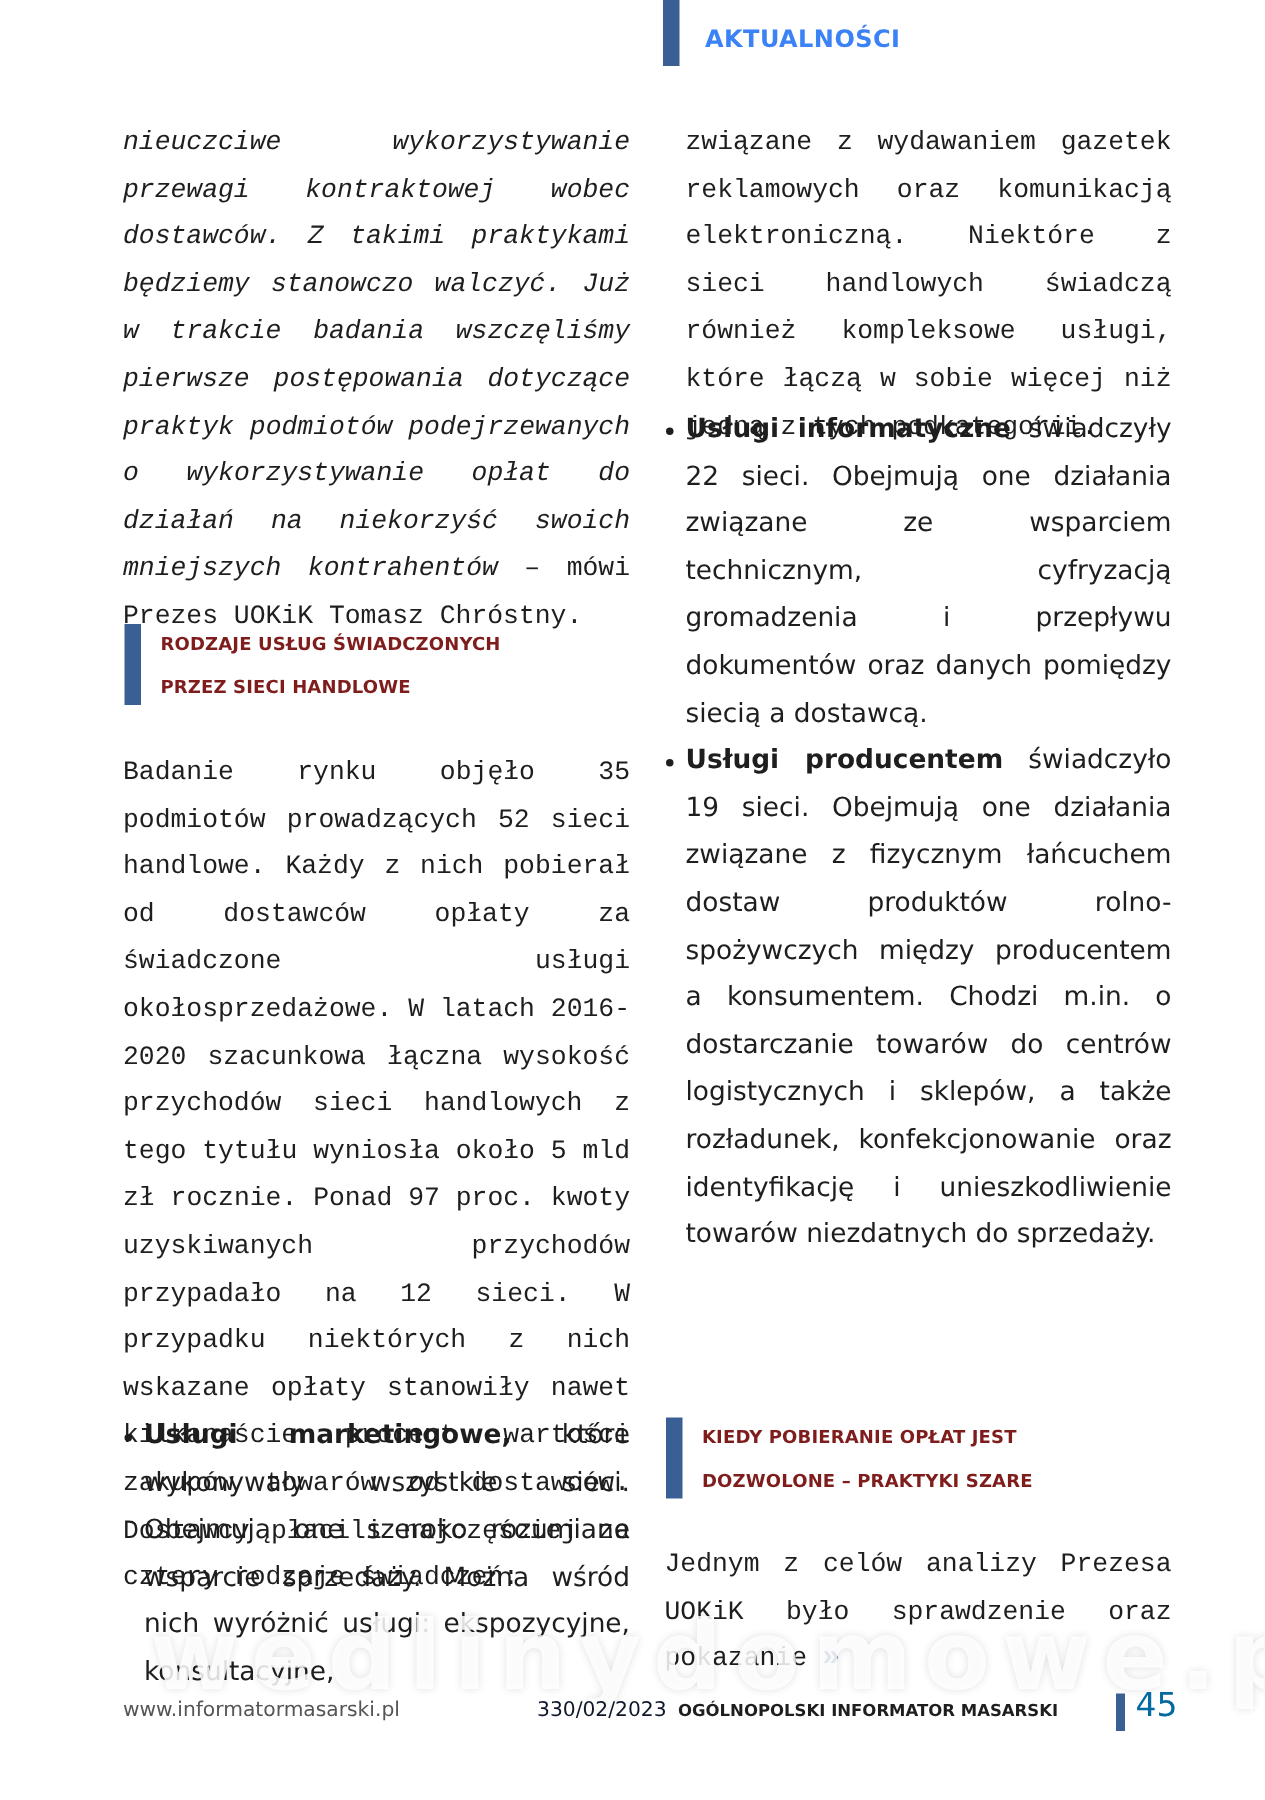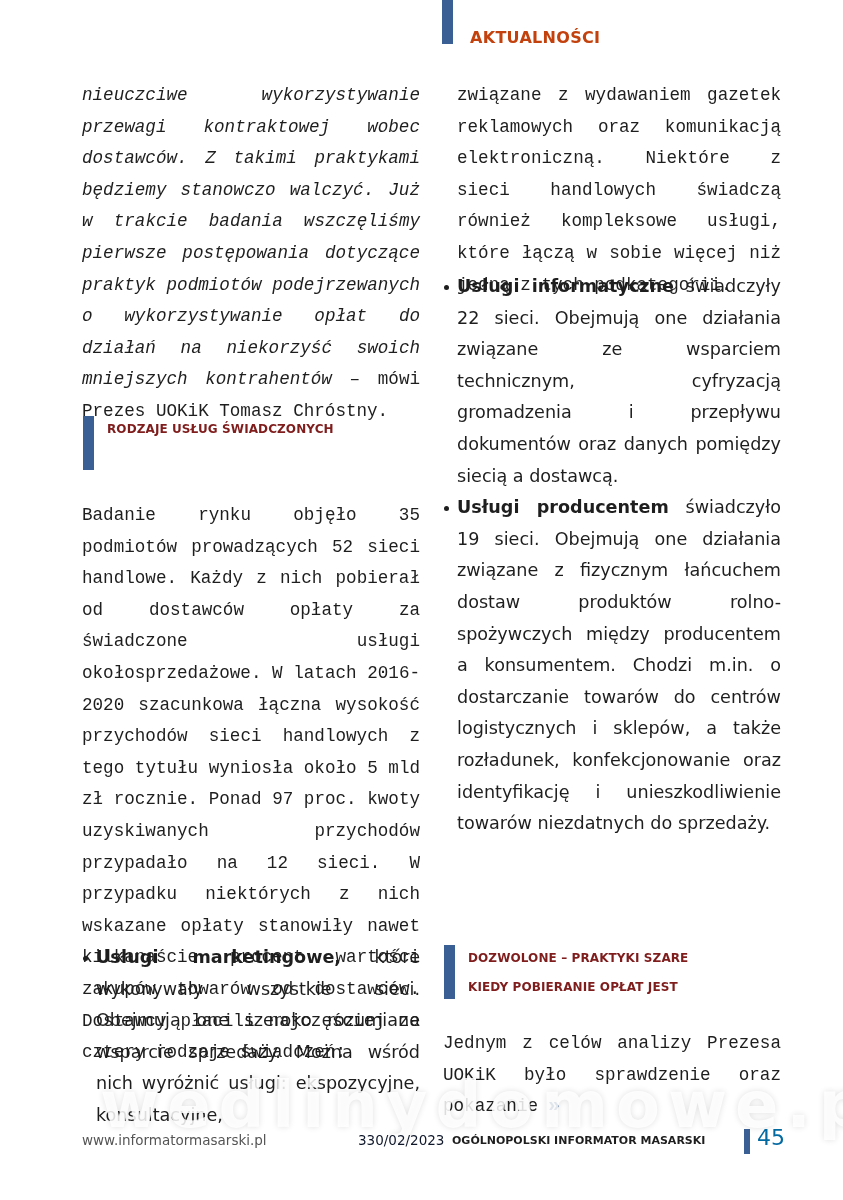--- a/index.html
+++ b/index.html
@@ -8,23 +8,23 @@
     background: #ffffff;
     position: relative;
     overflow: hidden;
     font-family: "DejaVu Sans", sans-serif;
     color: #1e1e1e;
   }
   .section-bar {
     position: absolute; background: #3a5f94;
   }
   .section-tag {
-    position: absolute; left: 470px; top: 28px;
+    position: absolute; left: 470px; top: 16px;
     font-family: "DejaVu Sans", sans-serif;
-    font-weight: bold; font-size: 16px; color: #c2410c;
+    font-weight: bold; font-size: 16px; color: #3b82f6;
     letter-spacing: 0.3px;
   }
   .col {
     position: absolute;
     font-size: 17.6px;
     line-height: 31.6px;
     text-align: justify;
   }
   .col-left { left: 82px; width: 338px; }
   .col-right { left: 443px; width: 338px; }
@@ -67,20 +67,21 @@
 <div class="section-bar" style="left:442px; top:0px; width:11px; height:44px;"></div>
 <div class="section-tag">AKTUALNOŚCI</div>
 
 <div class="col col-left" style="top:80px;">
   <p class="para"><span class="italic">nieuczciwe wykorzystywanie przewagi kontraktowej wobec dostawców. Z takimi praktykami będziemy stanowczo walczyć. Już w trakcie badania wszczęliśmy pierwsze postępowania dotyczące praktyk podmiotów podejrzewanych o wykorzystywanie opłat do działań na niekorzyść swoich mniejszych kontrahentów</span><span> – mówi Prezes UOKiK Tomasz Chróstny.</span></p>
 </div>
 
 <div class="section-bar" style="left:83px; top:416px; width:11px; height:54px;"></div>
 <div class="heading" style="left:107px; top:415px;">
   <div>RODZAJE USŁUG ŚWIADCZONYCH</div>
+  <div>PRZEZ SIECI HANDLOWE</div>
 </div>
 
 <div class="col col-left" style="top:500px;">
   <p class="para">Badanie rynku objęło 35 podmiotów prowadzących 52 sieci handlowe. Każdy z nich pobierał od dostawców opłaty za świadczone usługi okołosprzedażowe. W latach 2016-2020 szacunkowa łączna wysokość przychodów sieci handlowych z tego tytułu wyniosła około 5 mld zł rocznie. Ponad 97 proc. kwoty uzyskiwanych przychodów przypadało na 12 sieci. W przypadku niektórych z nich wskazane opłaty stanowiły nawet kilkanaście procent wartości zakupów towarów od dostawców. Dostawcy płacili najczęściej za cztery rodzaje świadczeń:</p>
 </div>
 
 <div class="col col-left" style="top:942px;">
   <p class="bullet-item"><b>Usługi marketingowe,</b><span> które wykonywały wszystkie sieci. Obejmują one szeroko rozumiane wsparcie sprzedaży. Można wśród nich wyróżnić usługi: ekspozycyjne, konsultacyjne,</span></p>
 </div>
 
@@ -88,22 +89,22 @@
   <p class="para">związane z wydawaniem gazetek reklamowych oraz komunikacją elektroniczną. Niektóre z sieci handlowych świadczą również kompleksowe usługi, które łączą w sobie więcej niż jedną z tych podkategorii.</p>
 </div>
 
 <div class="col col-right" style="top:243px;margin-top:28px;">
   <p class="bullet-item"><b>Usługi informatyczne</b><span> świadczyły 22 sieci. Obejmują one działania związane ze wsparciem technicznym, cyfryzacją gromadzenia i przepływu dokumentów oraz danych pomiędzy siecią a dostawcą.</span></p>
   <p class="bullet-item"><b>Usługi producentem</b><span> świadczyło 19 sieci. Obejmują one działania związane z fizycznym łańcuchem dostaw produktów rolno-spożywczych między producentem a konsumentem. Chodzi m.in. o dostarczanie towarów do centrów logistycznych i sklepów, a także rozładunek, konfekcjonowanie oraz identyfikację i unieszkodliwienie towarów niezdatnych do sprzedaży.</span></p>
 </div>
 
 <div class="section-bar" style="left:444px; top:945px; width:11px; height:54px;"></div>
 <div class="heading" style="left:468px; top:944px;">
+  <div>KIEDY POBIERANIE OPŁAT JEST</div>
   <div>DOZWOLONE – PRAKTYKI SZARE</div>
-  <div>KIEDY POBIERANIE OPŁAT JEST</div>
 </div>
 
 <div class="col col-right" style="top:1028px;">
   <p class="para" style="text-align:justify;"><span>Jednym z celów analizy Prezesa UOKiK było sprawdzenie oraz pokazanie</span><span class="arrow">»</span></p>
 </div>
 
 <div class="watermark">wedlinydomowe.pl</div>
 
 <div class="footer footer-url">www.informatormasarski.pl</div>
 <div class="footer footer-issue">330/02/2023</div>

